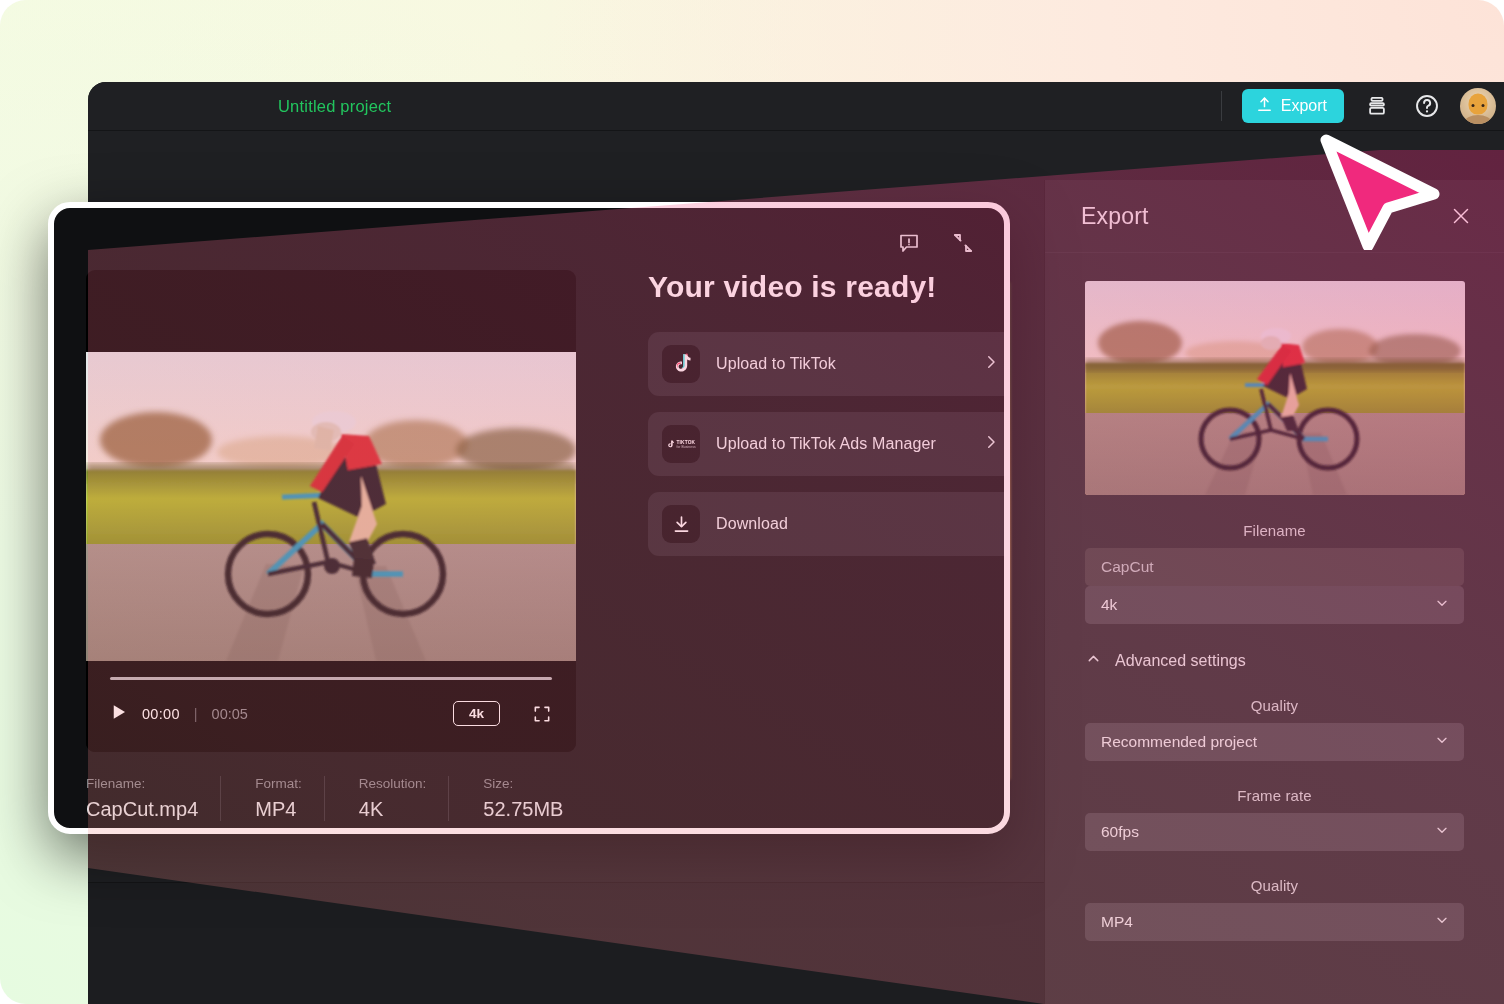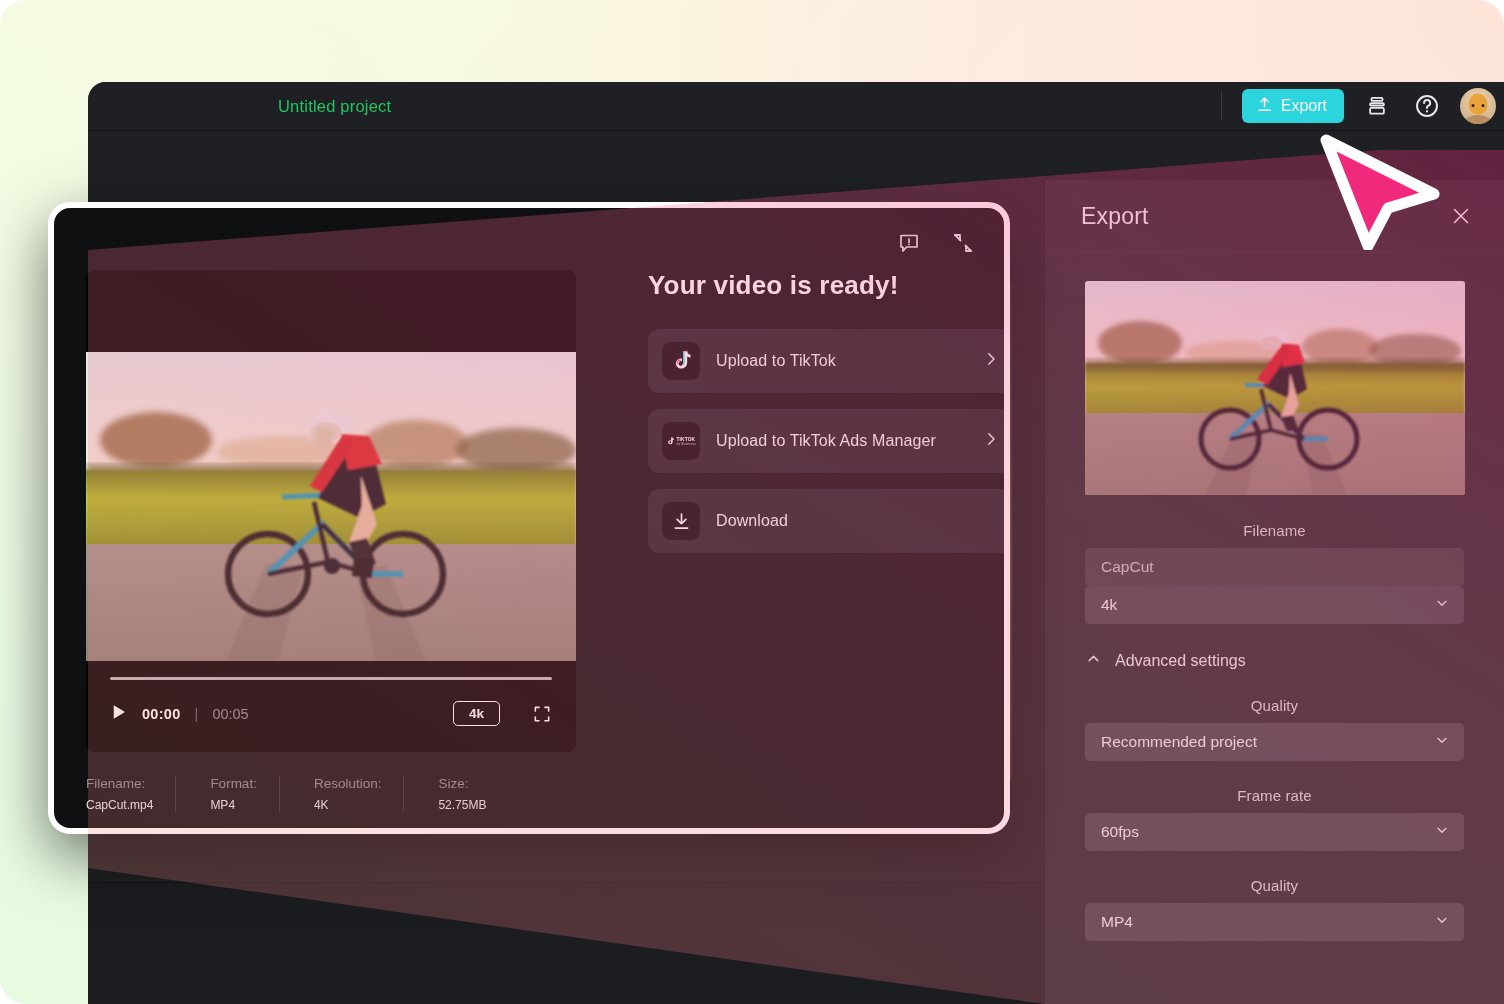--- a/index.html
+++ b/index.html
@@ -313,50 +313,50 @@
     border-radius: 2px;
     background: #b9babd;
   }
   #ctrl-row {
     margin-top: 21px;
     display: flex;
     align-items: center;
     gap: 14px;
     color: #fff;
   }
-  #time-cur { color: #ffffff; font-size: 14.5px; font-weight: bold; letter-spacing: .3px; }
+  #time-cur { color: #ffffff; font-size: 14.5px; font-weight: normal; letter-spacing: .3px; }
   #time-sep { color: #5d5f63; font-size: 14.5px; }
   #time-tot { color: #8a8c90; font-size: 14.5px; }
   #quality-chip {
     margin-left: auto;
     border: 1.6px solid #ffffff;
     border-radius: 5px;
     color: #ffffff;
     font-size: 13.5px;
     font-weight: bold;
     padding: 4px 15px;
     cursor: pointer;
   }
   #meta-row {
     display: flex;
     margin-top: 24px;
   }
   .meta-cell { padding-right: 22px; }
   .meta-cell + .meta-cell { border-left: 1px solid #2e2f33; padding-left: 34px; }
   .meta-k { color: #8c8e92; font-size: 13.5px; margin-bottom: 7px; }
-  .meta-v { color: #e7e8ea; font-size: 12px; }
+  .meta-v { color: #e7e8ea; font-size: 20px; }
 
   #modal-right {
     position: absolute;
     left: 594px; top: 62px;
     width: 330px;
   }
   #ready-title {
     color: #ffffff;
-    font-size: 26px;
+    font-size: 30px;
     font-weight: bold;
     letter-spacing: .2px;
     margin-bottom: 28px;
   }
   .action-row {
     width: 374px;
     height: 64px;
     background: #232428;
     border-radius: 11px;
     display: flex;

